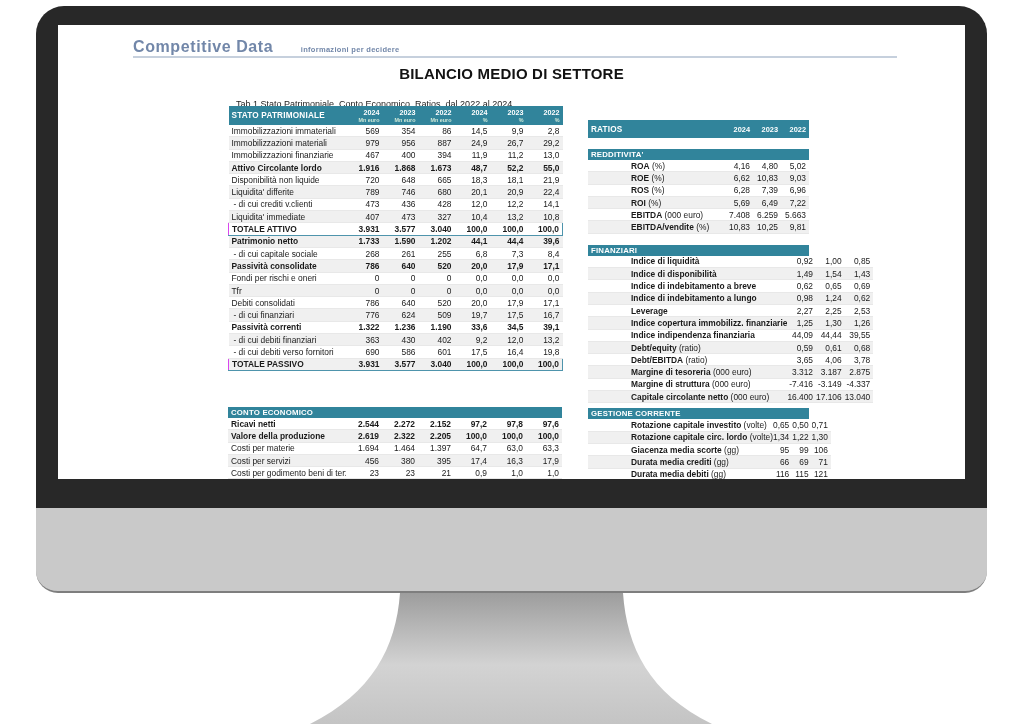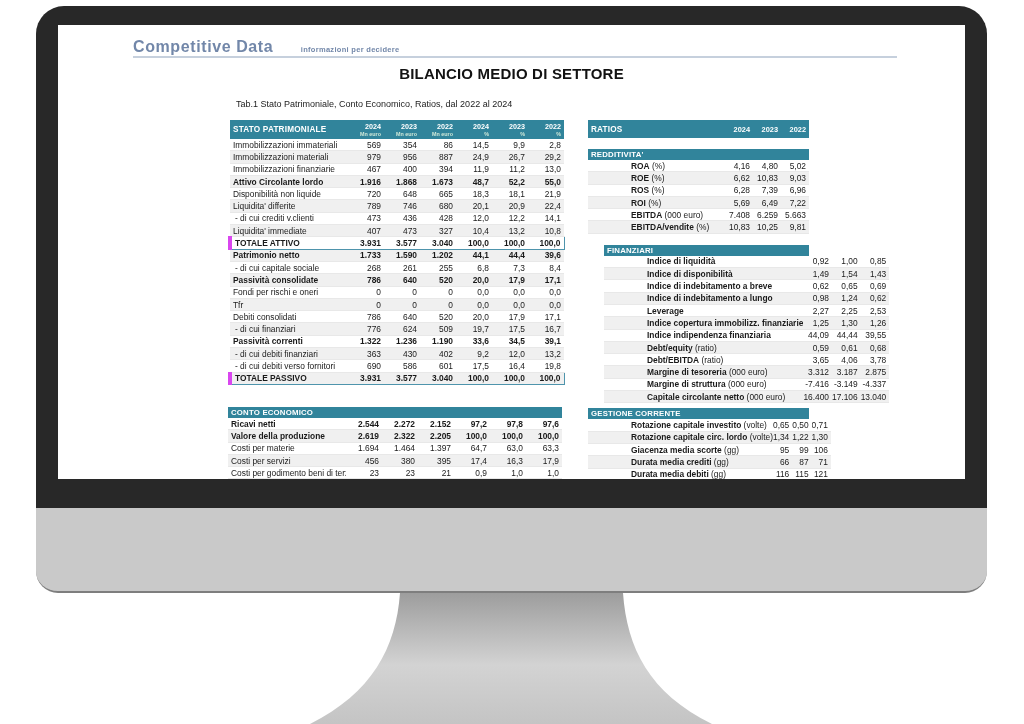--- a/index.html
+++ b/index.html
@@ -30,44 +30,44 @@
   .title{position:absolute;left:0;top:40px;width:100%;text-align:center;
          font-size:15px;font-weight:bold;color:#121212;letter-spacing:.2px;}
   .subtitle{position:absolute;left:178px;top:74px;font-size:9px;color:#1c1c1c;}
   
   table{border-collapse:collapse;table-layout:fixed;font-size:8.4px;color:#1a1a1a;}
   td,th{padding:0;overflow:hidden;white-space:nowrap;}
   .teal{background:#31849b;color:#ffffff;}
   tbody tr:nth-child(even) td{background:#f0f0f0;}
   tr.bold td{font-weight:bold;}
   tr.total td{font-weight:bold;border-top:1px solid #4e94ac;border-bottom:1px solid #4e94ac;background:#ffffff;}
-  tr.total td:first-child{border-left:4px solid #d946ef;}
+  tr.total td:first-child{border-left:1px solid #d946ef;}
   tr.total td:last-child{border-right:1px solid #4e94ac;}
   td.lbl{padding-left:3px;text-align:left;}
   td.ind{padding-left:5px;}
   td.num{text-align:right;padding-right:3px;}
   tbody td{height:11.3px;border-bottom:1px solid #e8e8e8;}
   
-  .sp{position:absolute;left:170px;top:95px;width:334px;}
+  .sp{position:absolute;left:170px;top:81px;width:334px;}
   .sp table,.ce table{width:334px;}
   .sp th,.ce th{height:19px;}
   th.hlabel{text-align:left;padding-left:3px;font-size:8.2px;letter-spacing:.2px;}
   th.hcol .y{font-size:7.2px;font-weight:bold;line-height:9px;text-align:right;padding-right:3px;}
   th.hcol .u{font-size:5.4px;font-weight:bold;color:#cfe8d8;line-height:6px;text-align:right;padding-right:3px;}
   .ce{position:absolute;left:170px;top:372px;width:334px;margin-top:10px;}
   .bar{background:#31849b;color:#fff;font-weight:bold;font-size:7.8px;
        height:11px;line-height:11px;padding-left:3px;letter-spacing:.2px;}
   
   .rt{position:absolute;left:530px;top:95px;width:221px;}
   .rt table{width:221px;}
   .rt th{height:18px;font-size:8.2px;}
   .rt th.hyr{text-align:right;padding-right:3px;font-size:7.4px;}
   .rt-sections{position:absolute;left:530px;top:124px;width:221px;}
   .section{margin-bottom:11px;}
-  .section.tight{margin-bottom:5px;margin-left:16px;}
+  .section.tight{margin-bottom:5px;}
   .rl-main{font-weight:bold;padding-left:40px;}
   .rl-sfx{font-weight:normal;}
 </style>
 </head>
 <body>
 
 <svg class="stand-svg" width="1024" height="724" viewBox="0 0 1024 724">
   <defs>
     <linearGradient id="standGrad" x1="0" y1="593" x2="0" y2="724" gradientUnits="userSpaceOnUse">
       <stop offset="0" stop-color="#9d9d9d"></stop>
@@ -561,21 +561,21 @@
             </tr>
             <tr>
               <td class="lbl"><span class="rl-main">Giacenza media scorte</span><span class="rl-sfx"> (gg)</span></td>
               <td class="num">95</td>
               <td class="num">99</td>
               <td class="num">106</td>
             </tr>
             <tr>
               <td class="lbl"><span class="rl-main">Durata media crediti</span><span class="rl-sfx"> (gg)</span></td>
               <td class="num">66</td>
-              <td class="num">87</td>
+              <td class="num">69</td>
               <td class="num">71</td>
             </tr>
             <tr>
               <td class="lbl"><span class="rl-main">Durata media debiti</span><span class="rl-sfx"> (gg)</span></td>
               <td class="num">116</td>
               <td class="num">115</td>
               <td class="num">121</td>
             </tr>
           </tbody>
         </table>

